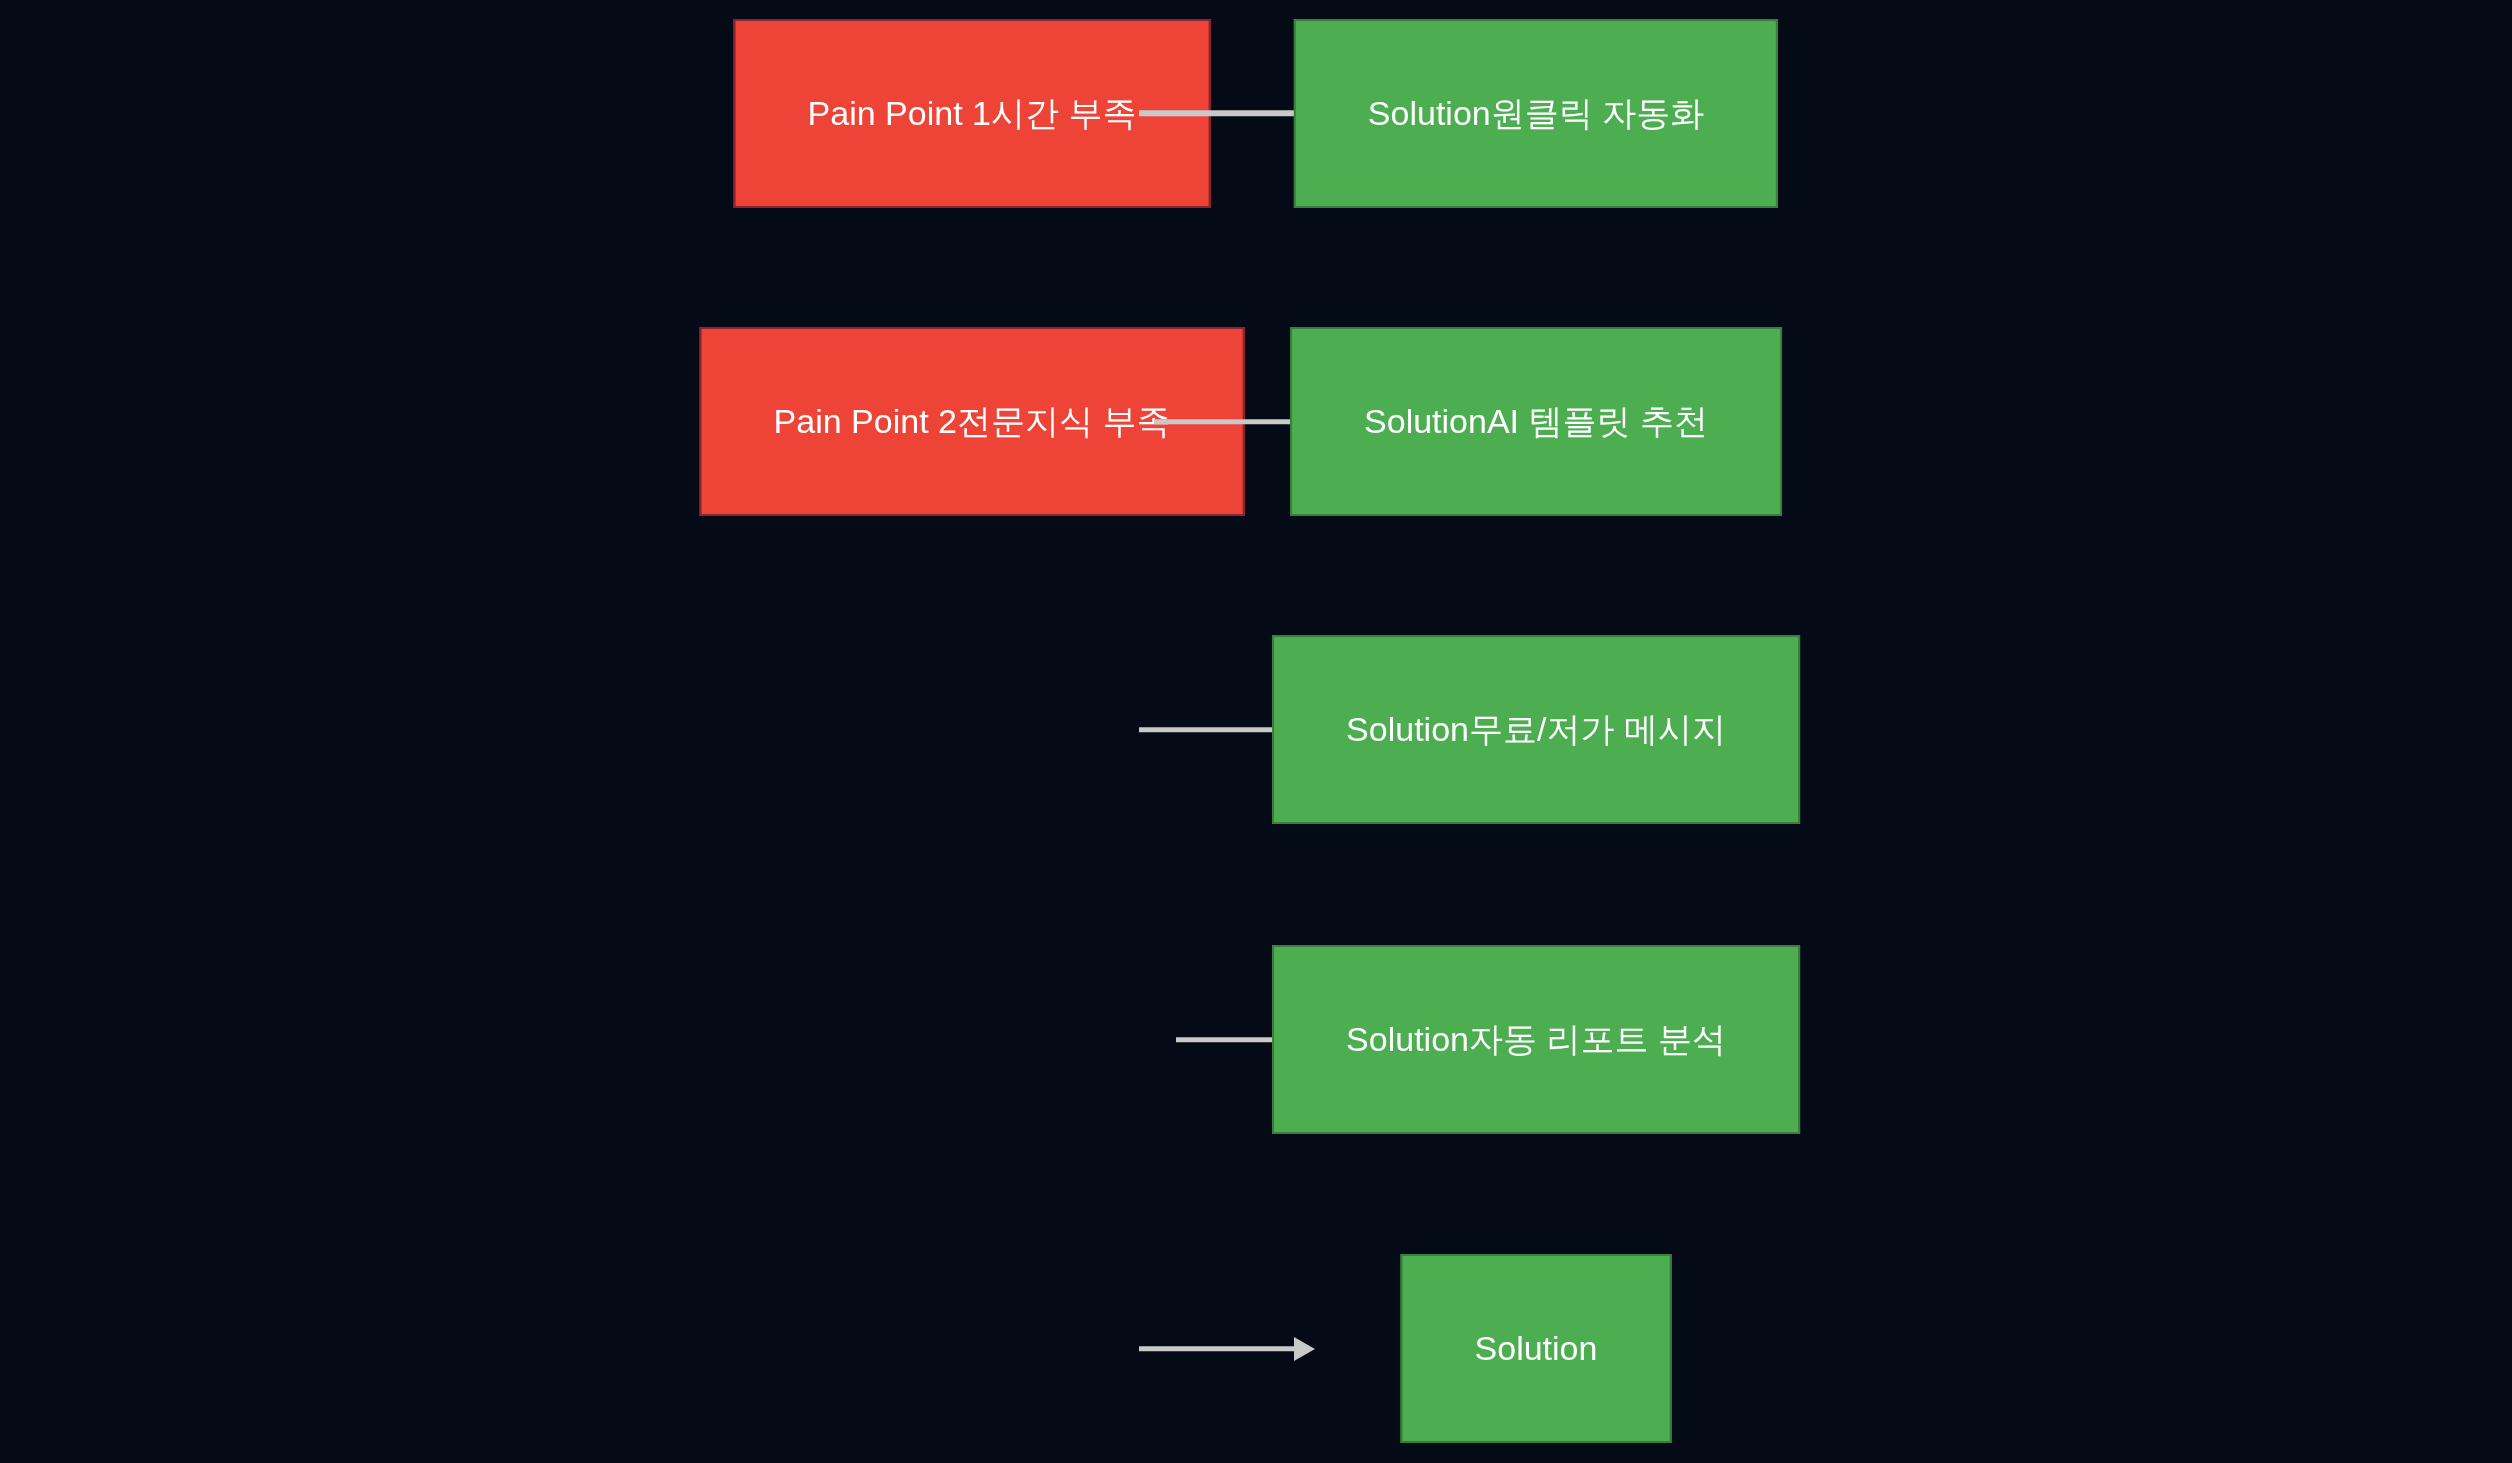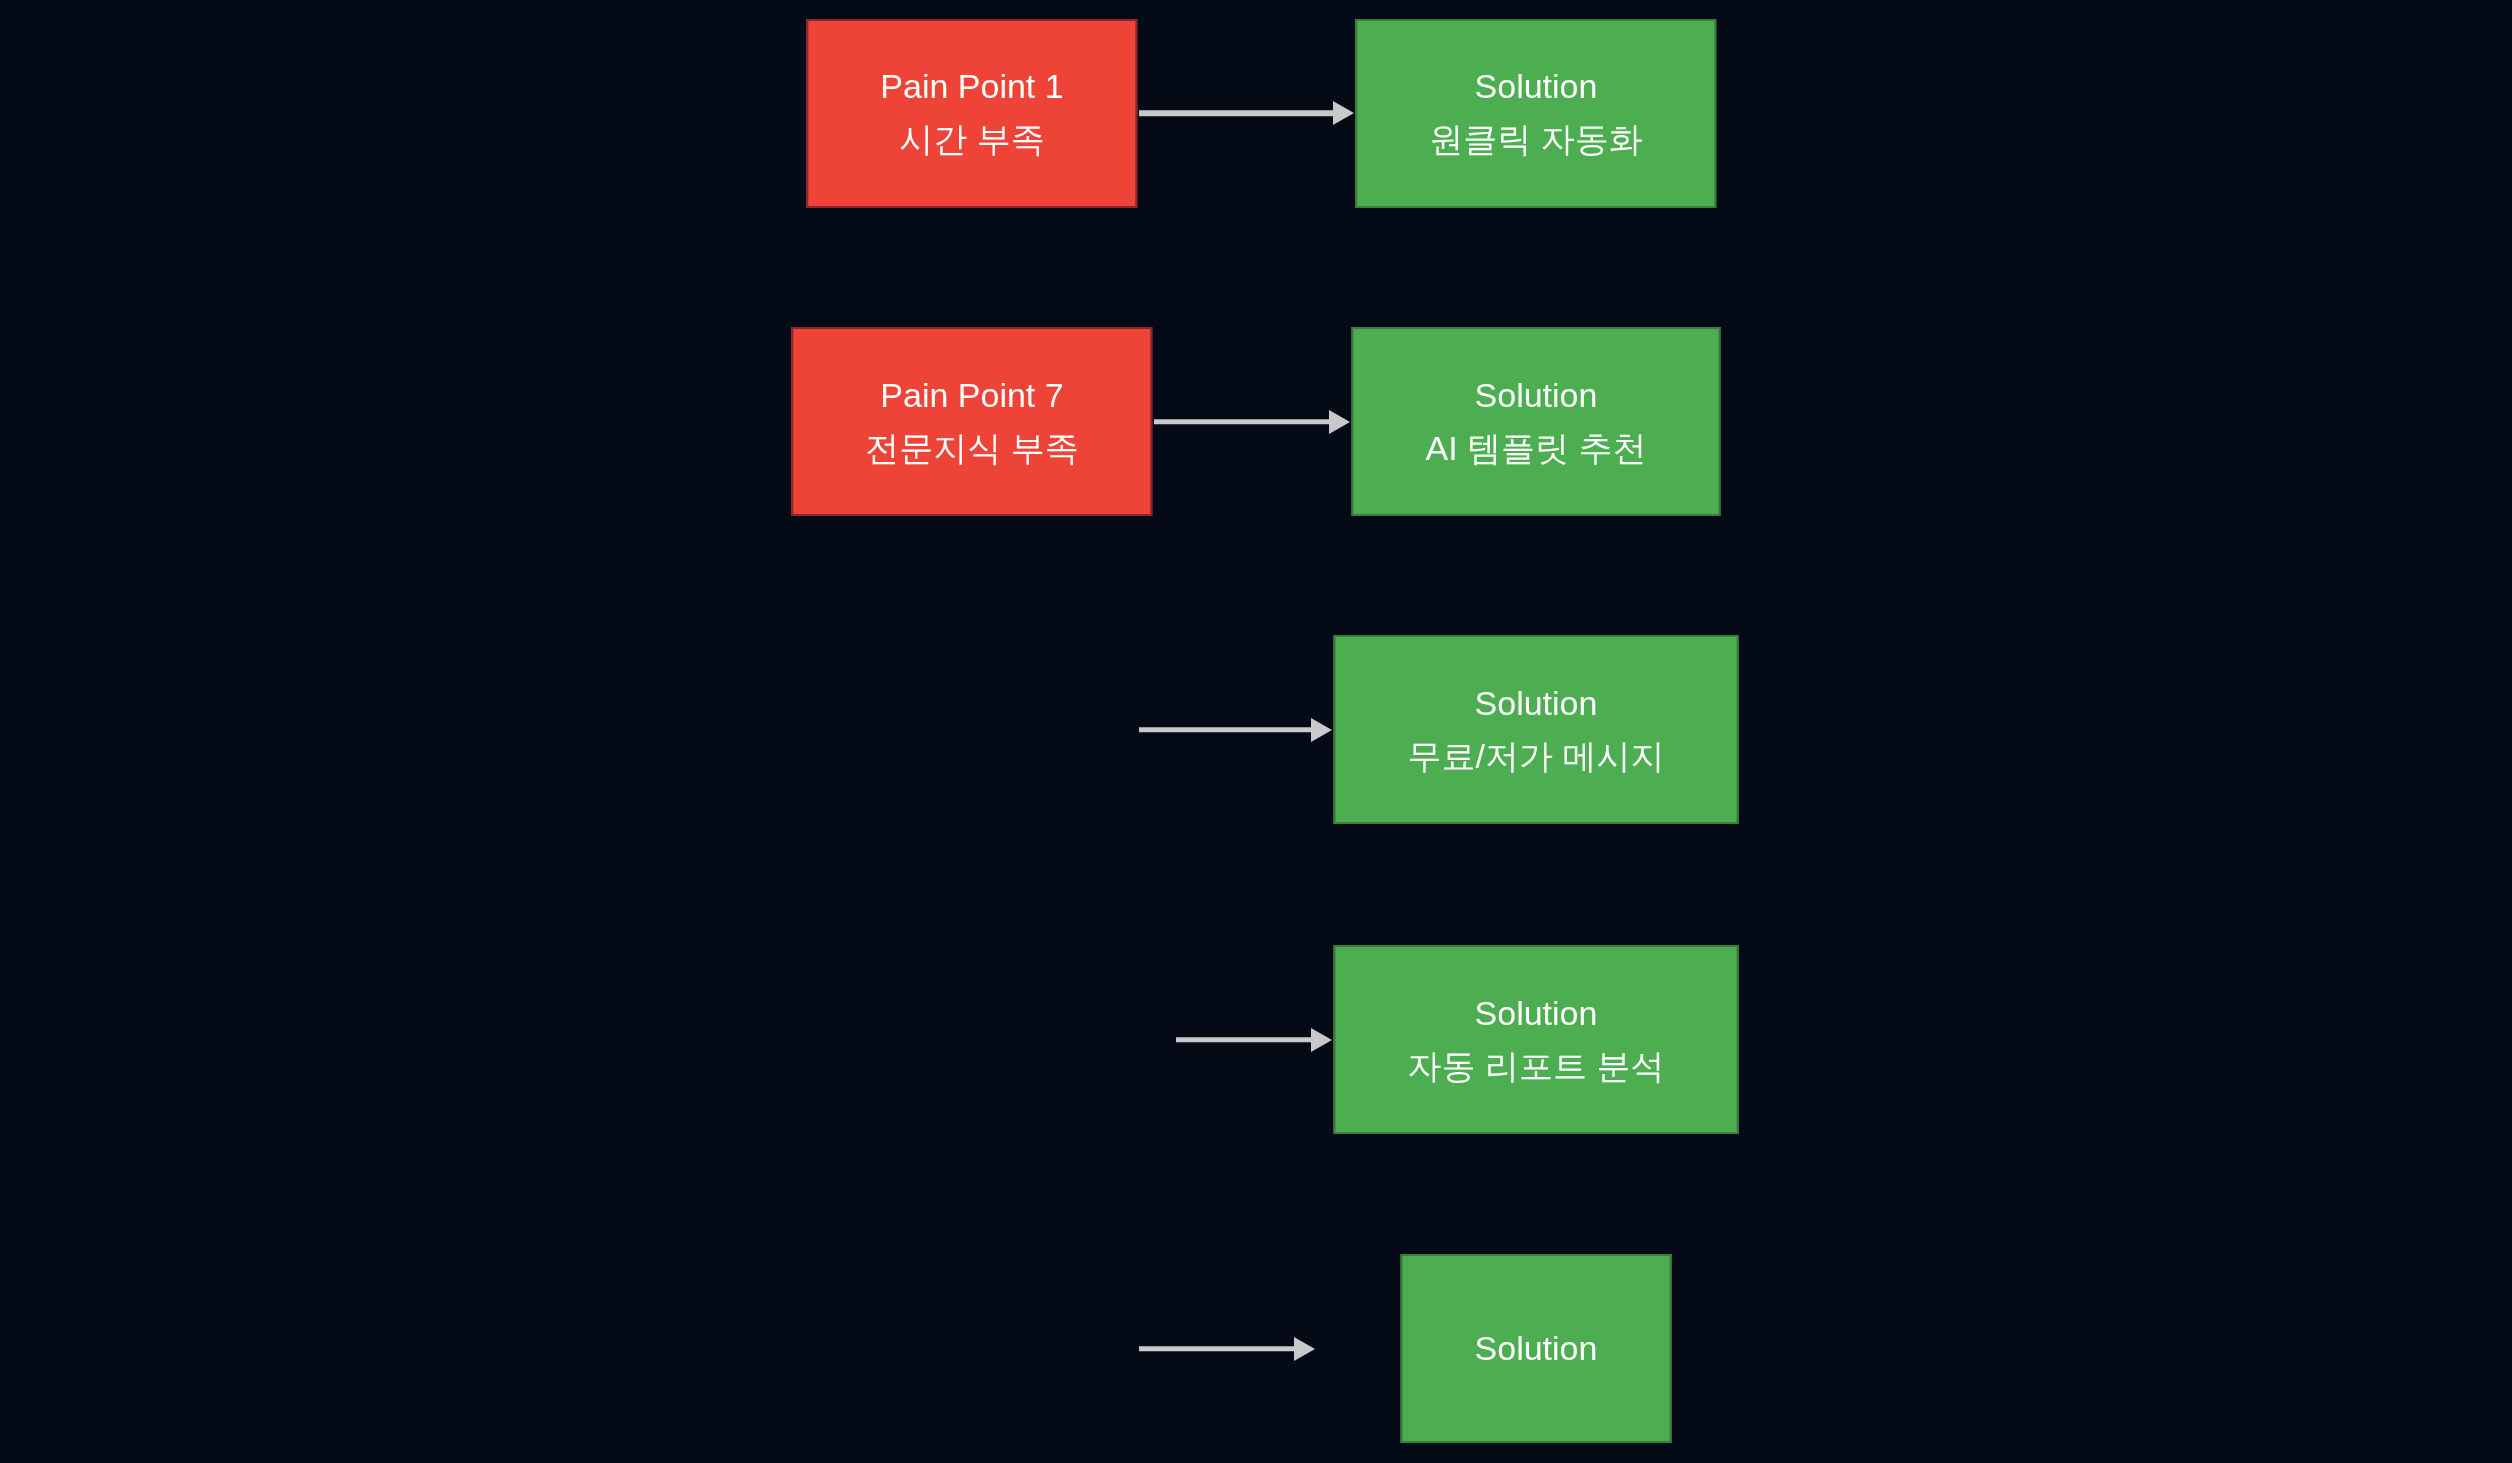--- a/index.html
+++ b/index.html
@@ -17,21 +17,20 @@
     left: 0;
     width: 100%;
     height: 189px;
   }
   .box {
     position: absolute;
     top: 0;
     height: 100%;
     transform: translateX(-50%);
     display: flex;
-    flex-direction: column;
     justify-content: center;
     align-items: center;
     box-sizing: border-box;
     padding: 0 72px;
     white-space: nowrap;
     text-align: center;
     color: var(--text, #ffffff);
     font-size: 34px;
     line-height: 53px;
     font-weight: 400;
@@ -86,21 +85,21 @@
       <div class="arrow-line"></div>
       <div class="arrow-head"></div>
     </div>
     <div class="box solution-box">
       <div>Solution</div>
       <div>원클릭 자동화</div>
     </div>
   </div>
     <div class="row" style="top: 327px;">
     <div class="box pain-box">
-      <div>Pain Point 7</div>
+      <div>Pain Point 2</div>
       <div>전문지식 부족</div>
     </div>
     <div class="arrow" style="left: 1154px; width: 196px;">
       <div class="arrow-line"></div>
       <div class="arrow-head"></div>
     </div>
     <div class="box solution-box">
       <div>Solution</div>
       <div>AI 템플릿 추천</div>
     </div>

